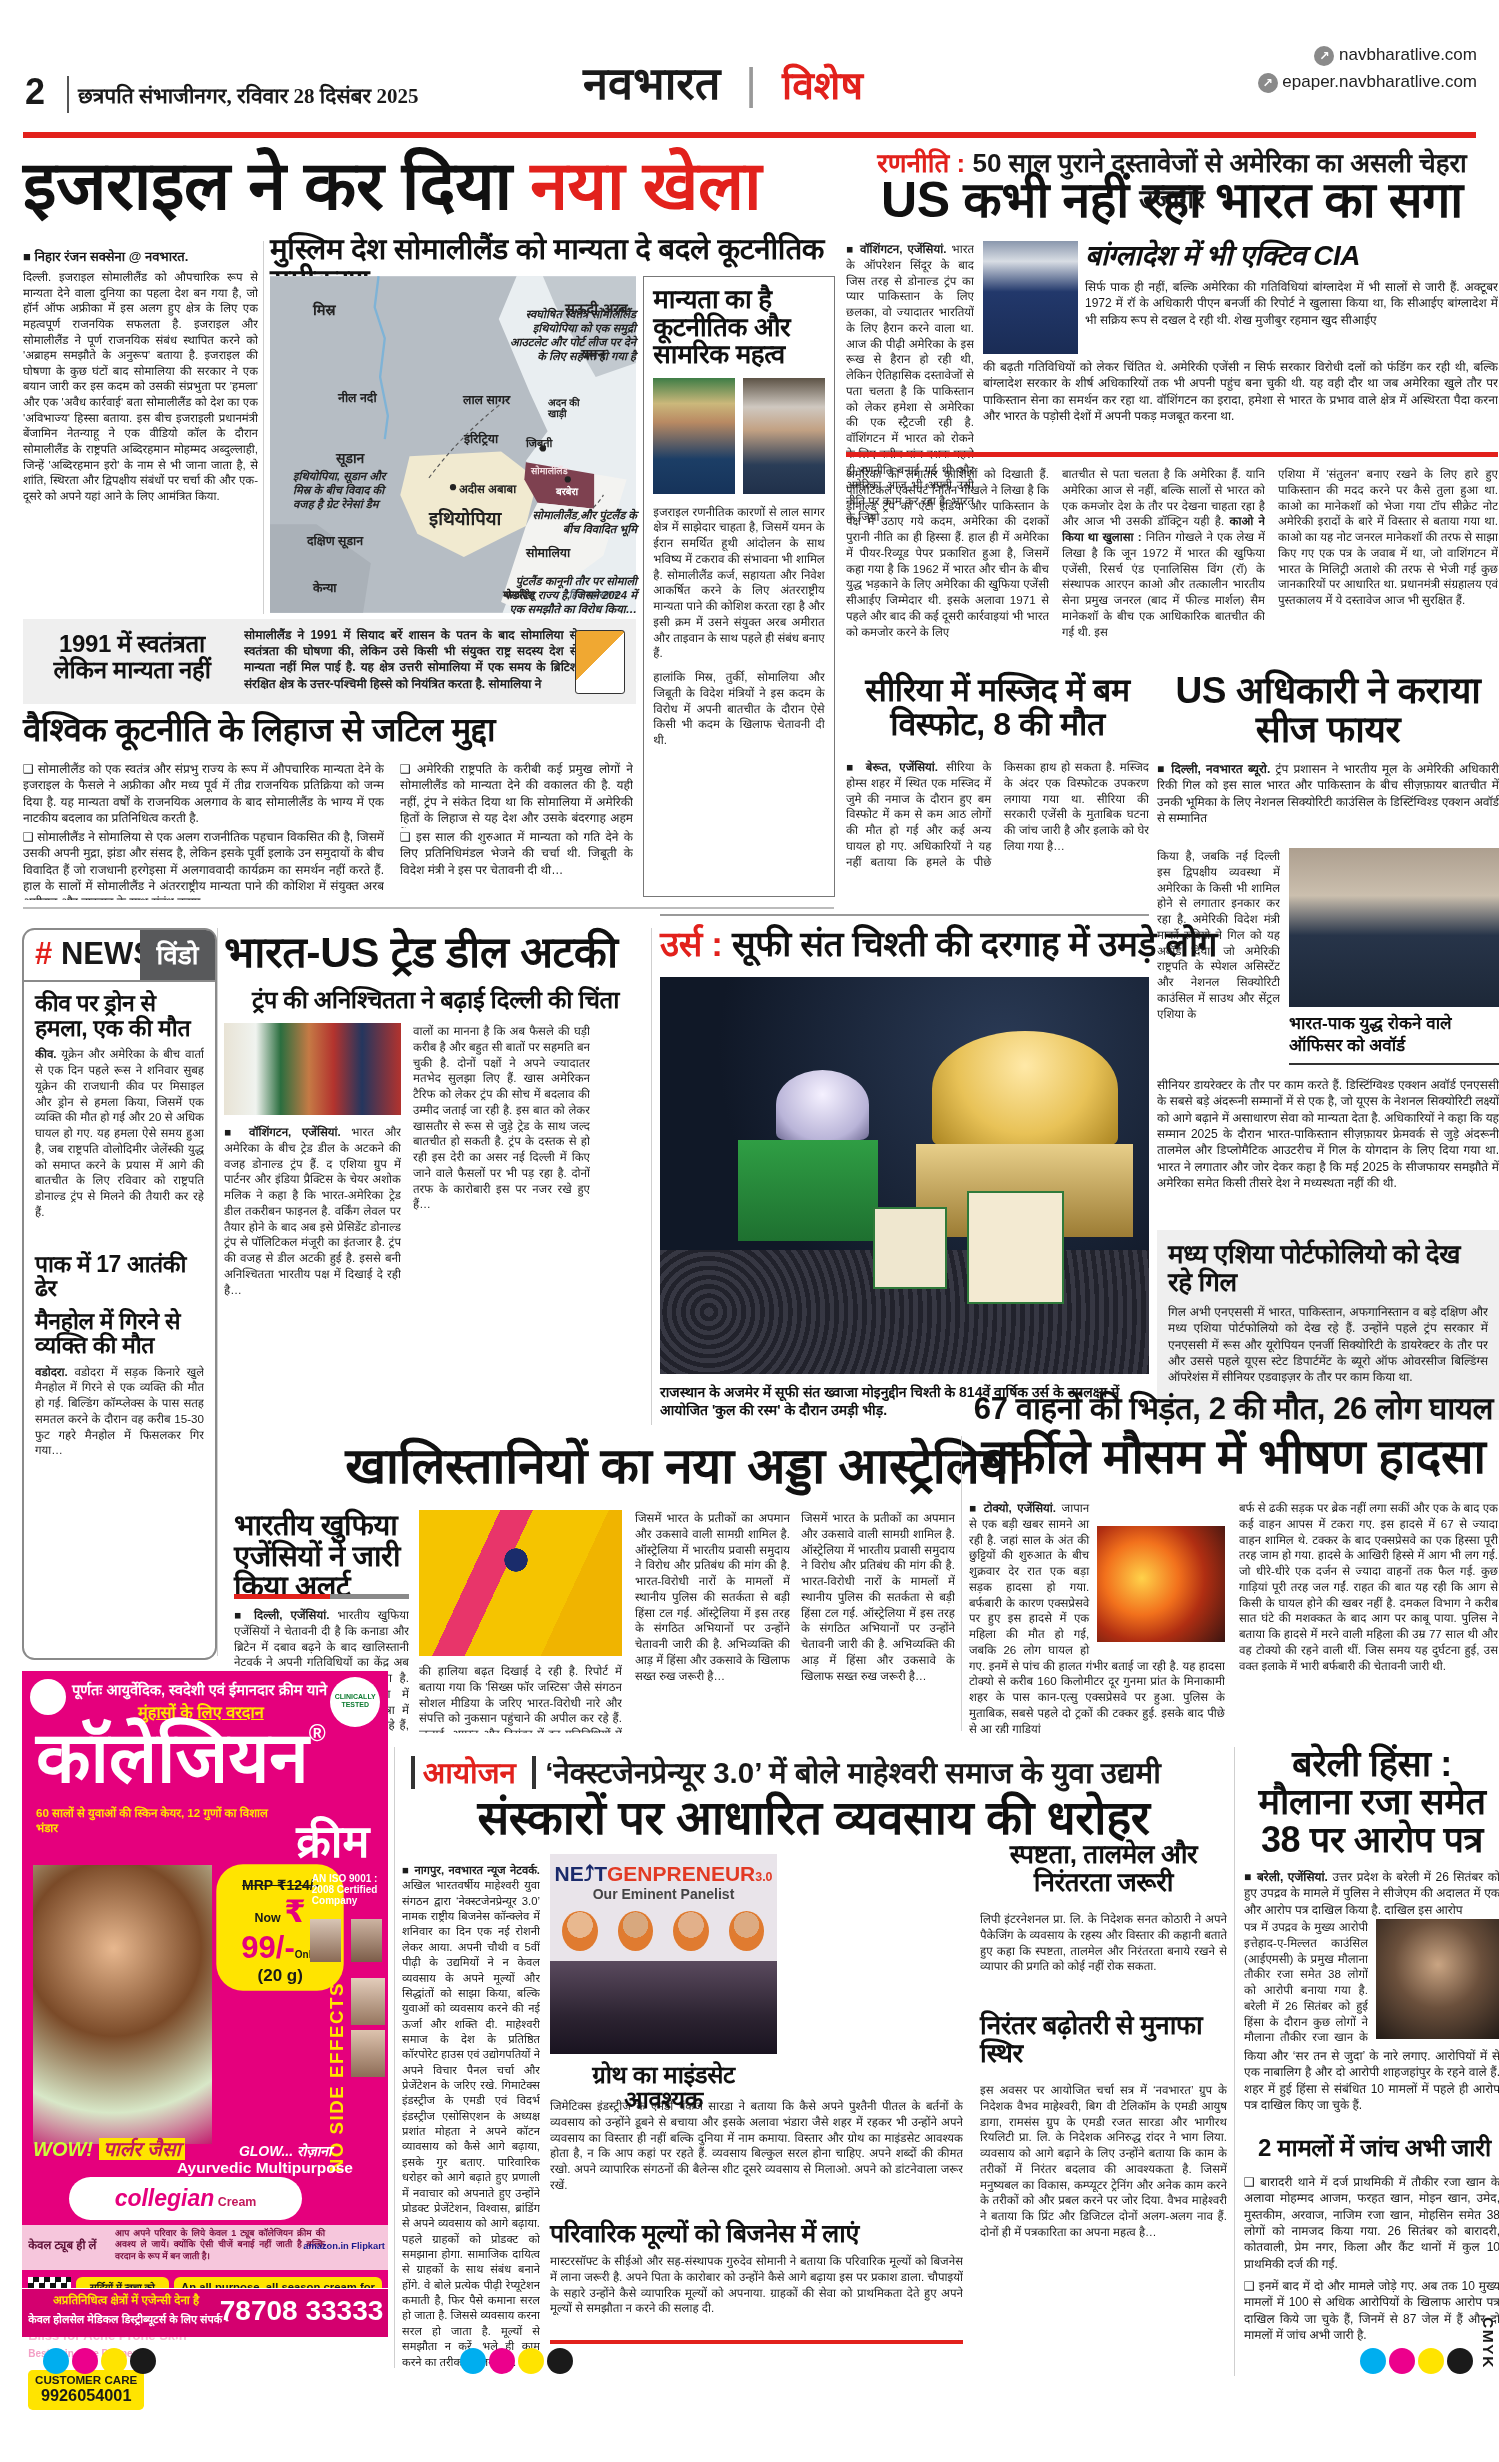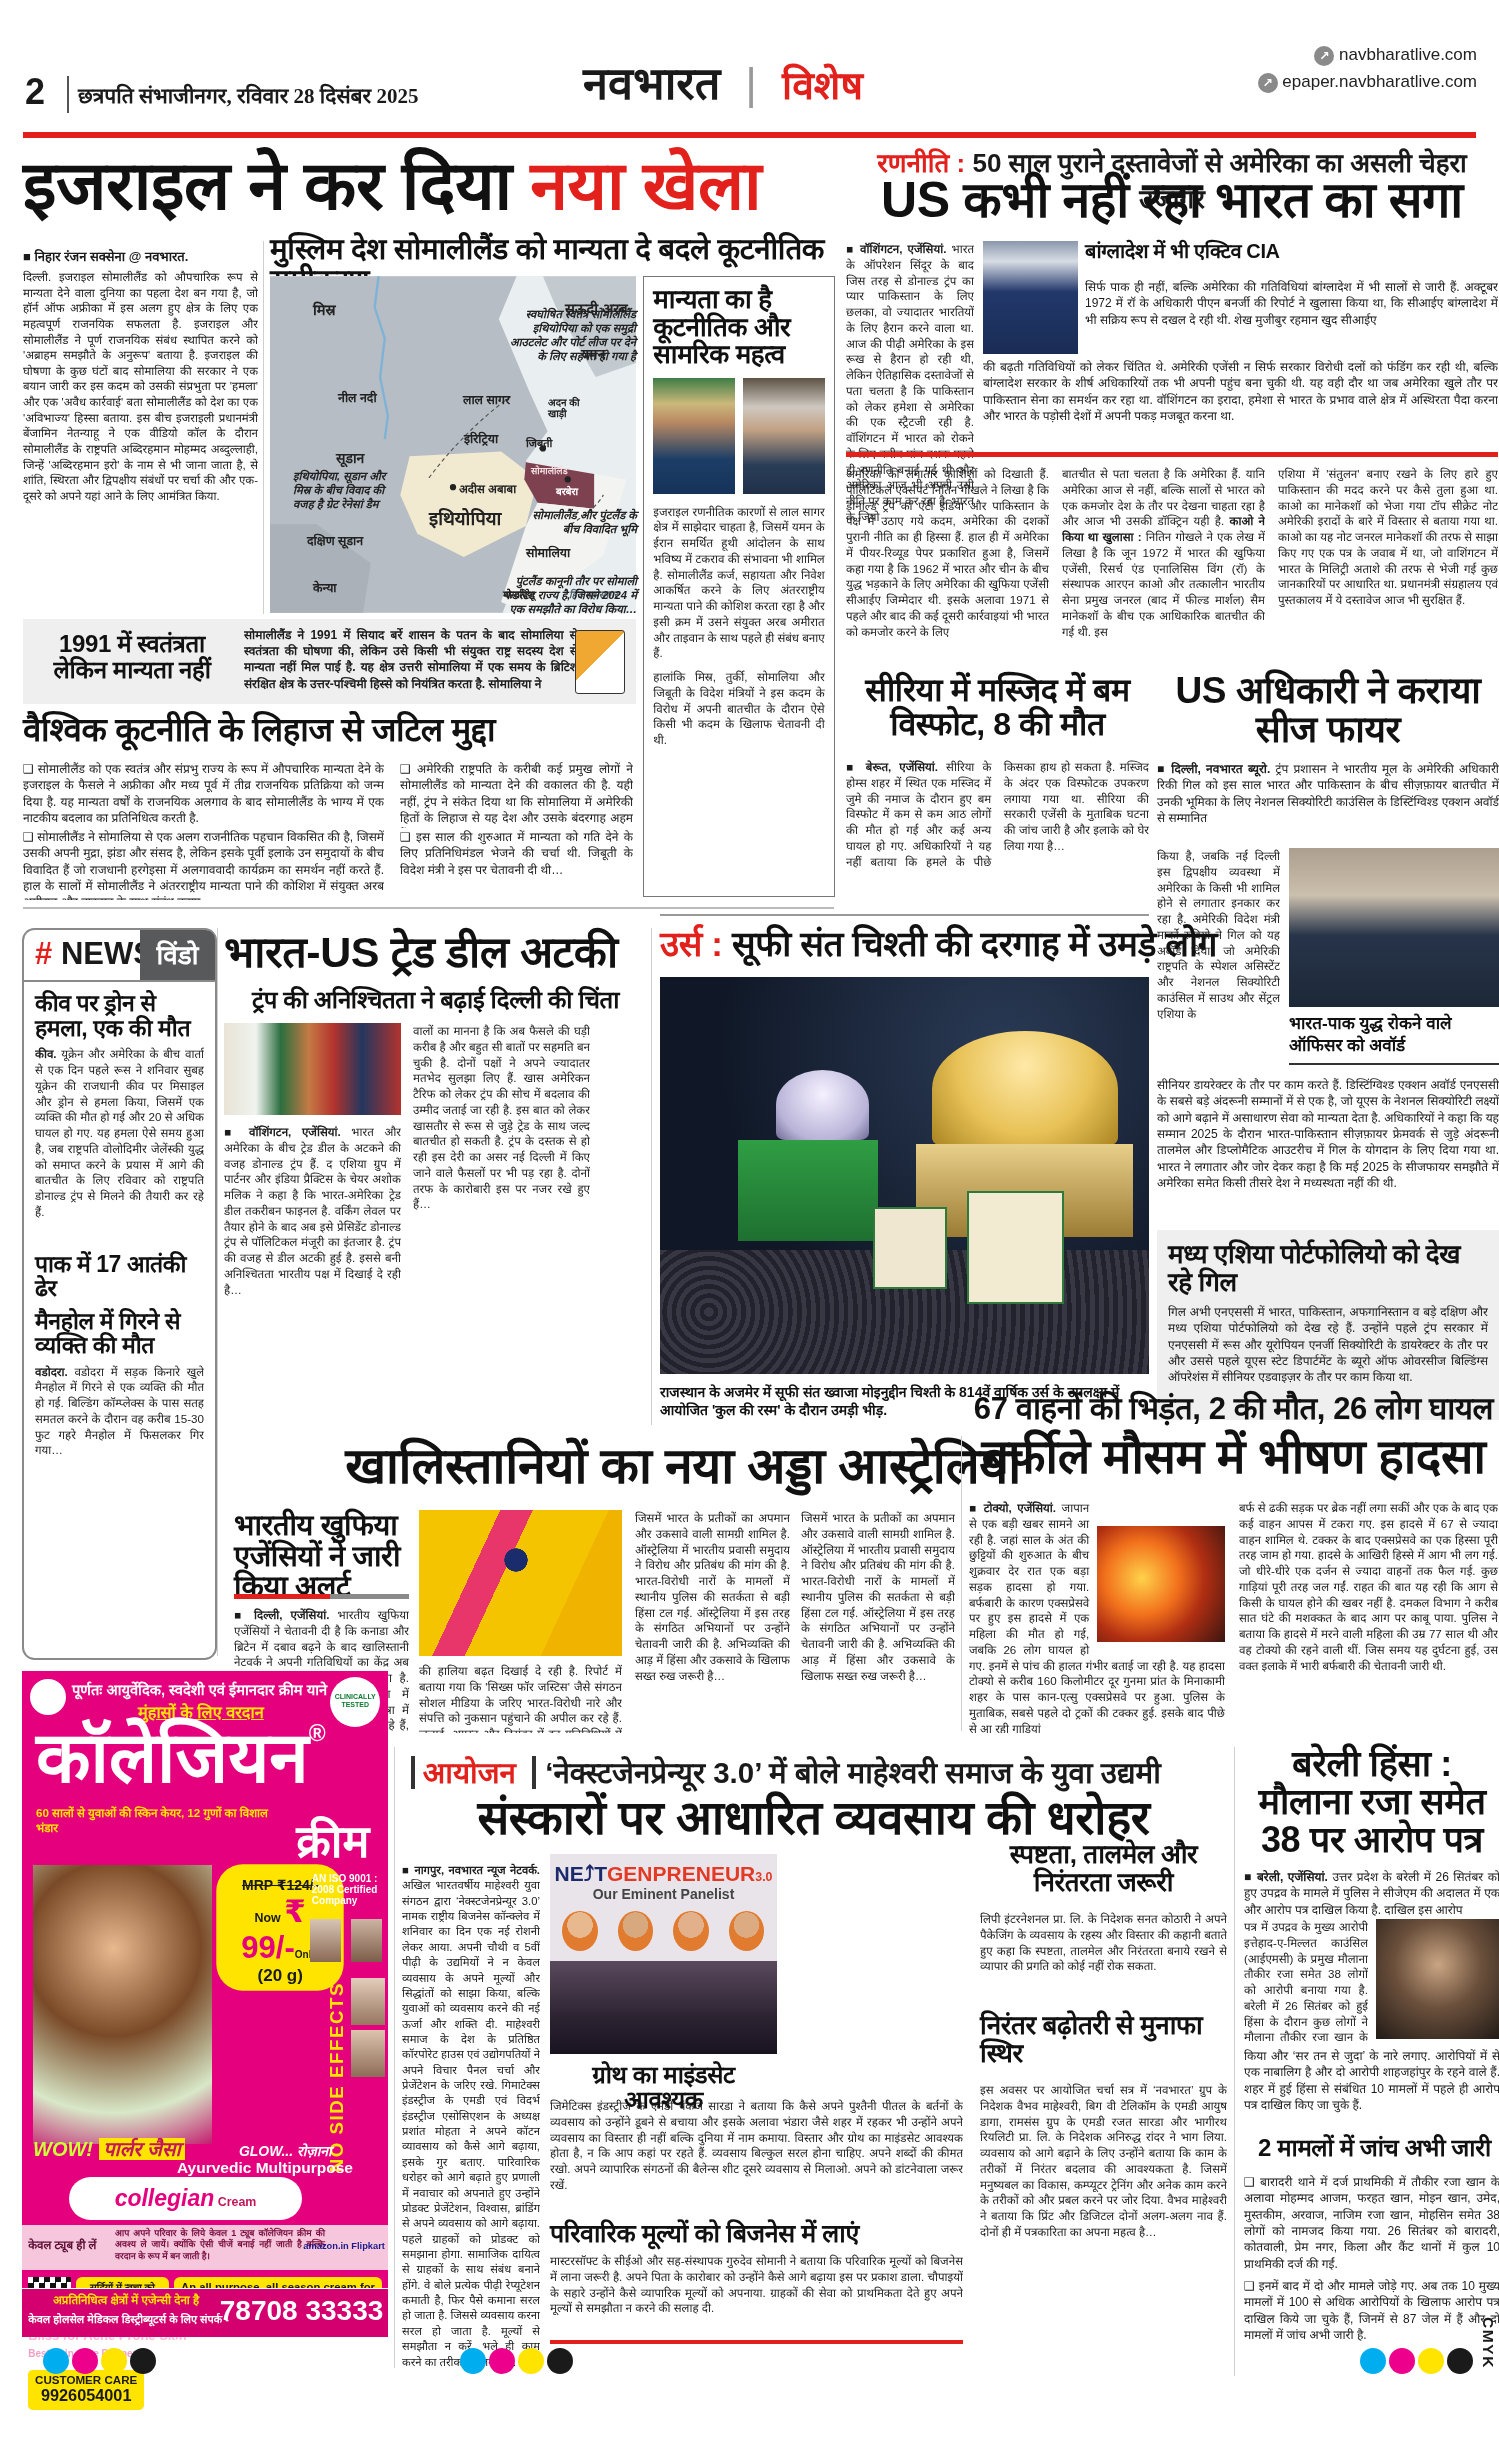--- a/index.html
+++ b/index.html
@@ -124,21 +124,21 @@
   <div class="abs rule" style="left:23px;top:907px;width:811px;height:2.3px;background:#bbb;"></div>
 
   <div class="abs b" style="left:846px;top:144px;width:652px;font-size:26px;text-align:center;">
     <span class="red">रणनीति :</span><span> 50 साल पुराने दस्तावेजों से अमेरिका का असली चेहरा उजागर</span>
   </div>
   <div class="abs hl ctr" style="left:846px;top:174px;width:652px;font-size:50px;">US कभी नहीं रहा भारत का सगा</div>
   <div class="abs body" style="left:846px;top:241px;width:128px;height:551px;font-size:11.6px;">
     <span class="dl">■ वॉशिंगटन, एजेंसियां.</span><span> भारत के ऑपरेशन सिंदूर के बाद जिस तरह से डोनाल्ड ट्रंप का प्यार पाकिस्तान के लिए छलका, वो ज्यादातर भारतियों के लिए हैरान करने वाला था. आज की पीढ़ी अमेरिका के इस रूख से हैरान हो रही थी, लेकिन ऐतिहासिक दस्तावेजों से पता चलता है कि पाकिस्तान को लेकर हमेशा से अमेरिका की एक स्ट्रैटजी रही है. वॉशिंगटन में भारत को रोकने के लिए करीब पांच दशक पहले ही रणनीति बनाई गई थी और अमेरिका आज भी अपनी उसी नीति पर काम कर रहा है. भारत के जियो</span>
   </div>
   <div class="abs ph" style="left:983px;top:241px;width:95px;height:113px;background:linear-gradient(180deg,#8a97ad 0%,#d8dde4 18%,#22386b 45%,#1a2c55 100%);"></div>
-  <div class="abs hl" style="left:1085px;top:241px;width:413px;font-size:20px;">
+  <div class="abs hl" style="left:1085px;top:241px;width:413px;font-size:28px;font-style:italic;">
     <span>बांग्लादेश में भी एक्टिव CIA</span>
   </div>
   <div class="abs body" style="left:1085px;top:279px;width:413px;height:76px;font-size:12px;">सिर्फ पाक ही नहीं, बल्कि अमेरिका की गतिविधियां बांग्लादेश में भी सालों से जारी हैं. अक्टूबर 1972 में रॉ के अधिकारी पीएन बनर्जी की रिपोर्ट ने खुलासा किया था, कि सीआईए बांग्लादेश में भी सक्रिय रूप से दखल दे रही थी. शेख मुजीबुर रहमान खुद सीआईए</div>
   <div class="abs body" style="left:983px;top:359px;width:515px;height:85px;font-size:12px;">की बढ़ती गतिविधियों को लेकर चिंतित थे. अमेरिकी एजेंसी न सिर्फ सरकार विरोधी दलों को फंडिंग कर रही थी, बल्कि बांग्लादेश सरकार के शीर्ष अधिकारियों तक भी अपनी पहुंच बना चुकी थी. यह वही दौर था जब अमेरिका खुले तौर पर पाकिस्तान सेना का समर्थन कर रहा था. वॉशिंगटन का इरादा, हमेशा से भारत के प्रभाव वाले क्षेत्र में अस्थिरता पैदा करना और भारत के पड़ोसी देशों में अपनी पकड़ मजबूत करना था.</div>
   <div class="abs rule-red" style="left:846px;top:452px;width:652px;height:4.7px;"></div>
 
   <div class="abs body" style="left:846px;top:466px;width:203px;height:196px;font-size:11.6px;">अमेरिका की लगातार कोशिशों को दिखाती हैं. पॉलिटिकल एक्सपर्ट नितिन गोखले ने लिखा है कि डोनाल्ड ट्रंप का एंटी इंडिया और पाकिस्तान के पक्ष में उठाए गये कदम, अमेरिका की दशकों पुरानी नीति का ही हिस्सा हैं. हाल ही में अमेरिका में पीयर-रिव्यूड पेपर प्रकाशित हुआ है, जिसमें कहा गया है कि 1962 में भारत और चीन के बीच युद्ध भड़काने के लिए अमेरिका की खुफिया एजेंसी सीआईए जिम्मेदार थी. इसके अलावा 1971 से पहले और बाद की कई दूसरी कार्रवाइयां भी भारत को कमजोर करने के लिए</div>
   <div class="abs body" style="left:1062px;top:466px;width:203px;height:196px;font-size:11.6px;">
     <span>बातचीत से पता चलता है कि अमेरिका हैं. यानि अमेरिका आज से नहीं, बल्कि सालों से भारत को एक कमजोर देश के तौर पर देखना चाहता रहा है और आज भी उसकी डॉक्ट्रिन यही है. </span><span class="b">काओ ने किया था खुलासा : </span><span>नितिन गोखले ने एक लेख में लिखा है कि जून 1972 में भारत की खुफिया एजेंसी, रिसर्च एंड एनालिसिस विंग (रॉ) के संस्थापक आरएन काओ और तत्कालीन भारतीय सेना प्रमुख जनरल (बाद में फील्ड मार्शल) सैम मानेकशॉ के बीच एक आधिकारिक बातचीत की गई थी. इस</span>
   </div>

